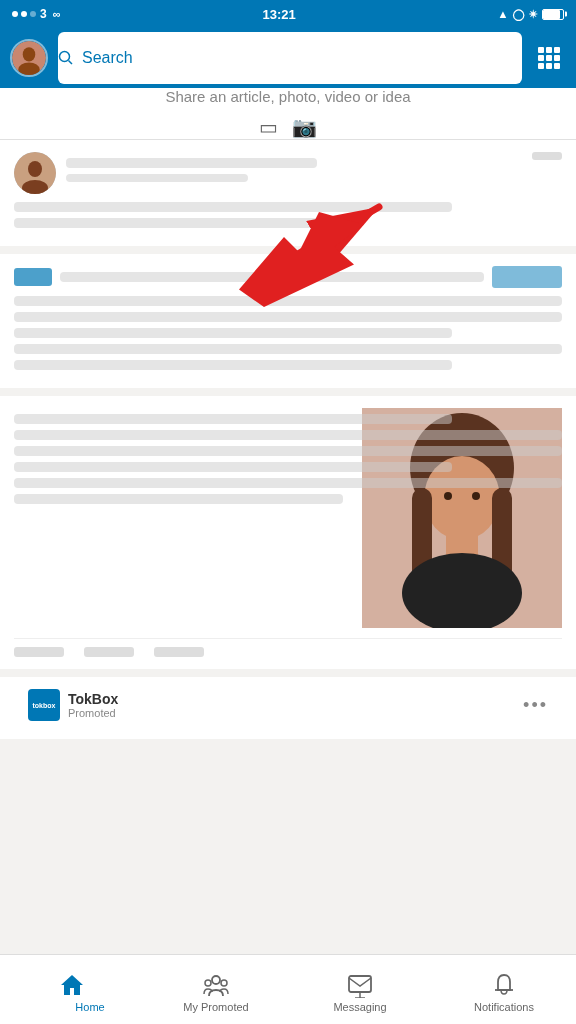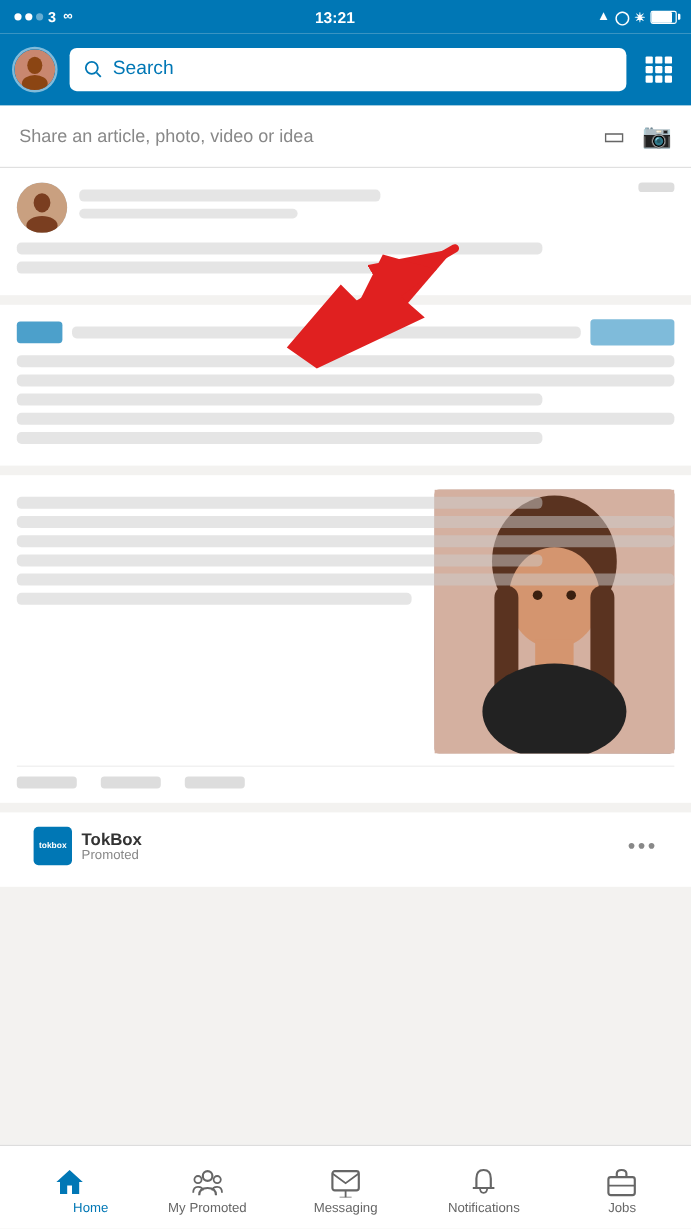--- a/index.html
+++ b/index.html
@@ -68,24 +68,24 @@
       border-radius: 50%;
       overflow: hidden;
       flex-shrink: 0;
       border: 2px solid rgba(255,255,255,0.5);
     }
     .avatar-circle svg { width: 100%; height: 100%; }
     .search-bar {
       flex: 1;
       background: white;
       border-radius: 6px;
-      height: 36px;
-      display: flex;
-      align-items: center;
-      padding: 0 12px;
+      height: 52px;
+      display: flex;
+      align-items: center;
+      padding: 0 0;
       gap: 8px;
     }
     .search-bar svg { flex-shrink: 0; }
     .search-text {
       color: #0077b5;
       font-size: 16px;
       font-weight: 400;
     }
     .grid-icon {
       width: 34px; height: 34px;
@@ -102,20 +102,21 @@
 
     
     .share-bar {
       background: white;
       height: 52px;
       display: flex;
       align-items: center;
       padding: 0 16px;
       border-bottom: 1px solid #e0e0e0;
       gap: 8px;
+      flex-direction: column;
     }
     .share-text {
       flex: 1;
       color: #888;
       font-size: 15px;
     }
     .share-icons { display: flex; align-items: center; gap: 14px; }
     .share-icon { color: #666; font-size: 20px; }
 
     
@@ -426,22 +427,14 @@
 
   <div class="nav-item">
     <svg viewBox="0 0 26 26" xmlns="http://www.w3.org/2000/svg">
       <path d="M13 3 Q7 3 7 10 L7 18 L19 18 L19 10 Q19 3 13 3Z" fill="none" stroke="#666" stroke-width="1.8"></path>
       <line x1="4" y1="18" x2="22" y2="18" stroke="#666" stroke-width="1.8"></line>
       <path d="M10 18 Q10 22 13 22 Q16 22 16 18" fill="none" stroke="#666" stroke-width="1.5"></path>
     </svg>
     <span class="nav-label">Notifications</span>
   </div>
 
-  <div class="nav-item">
-    <svg viewBox="0 0 26 26" xmlns="http://www.w3.org/2000/svg">
-      <rect x="2" y="9" width="22" height="15" rx="2" fill="none" stroke="#666" stroke-width="1.8"></rect>
-      <path d="M9 9 L9 6 Q9 3 13 3 Q17 3 17 6 L17 9" fill="none" stroke="#666" stroke-width="1.8"></path>
-      <line x1="2" y1="16" x2="24" y2="16" stroke="#666" stroke-width="1.5"></line>
-    </svg>
-    <span class="nav-label">Jobs</span>
-  </div>
 
 </div>
 
 </body></html>

